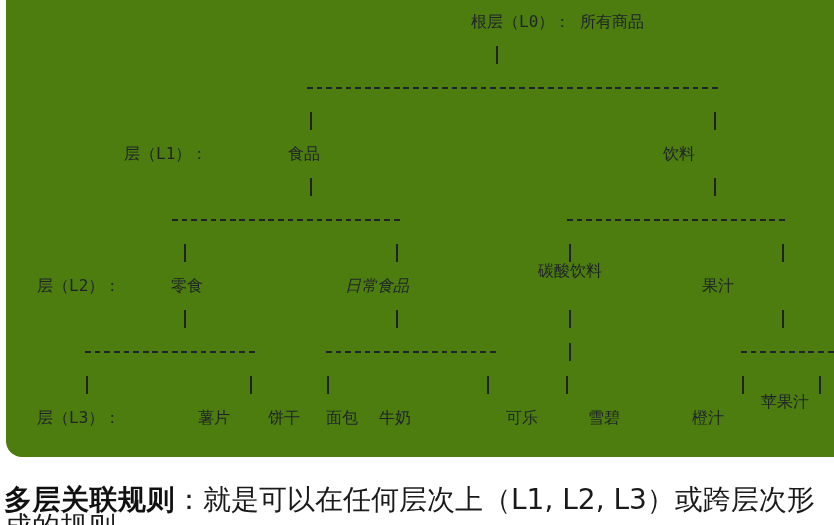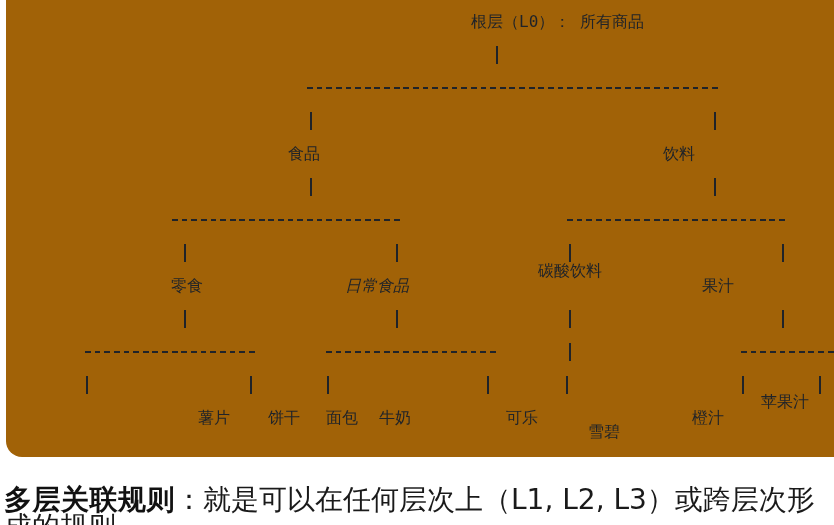--- a/index.html
+++ b/index.html
@@ -10,21 +10,21 @@
     overflow: hidden;
     background: #ffffff;
     font-family: "DejaVu Sans", "Liberation Sans", sans-serif;
   }
   .panel {
     position: absolute;
     left: 6px;
     top: 0;
     width: 828px;
     height: 457px;
-    background: #a16207;
+    background: #4d7c0f;
     border-radius: 0 0 0 16px;
   }
   .tree {
     position: absolute;
     left: 0;
     top: 0;
     width: 834px;
     height: 457px;
     color: #1f2329;
     font-family: "DejaVu Sans Mono", "Liberation Mono", monospace;
@@ -71,34 +71,36 @@
 
     <span class="tlabel" style="left:465px; top:11px;">根层（L0）： 所有商品</span>
 
     <div class="vbar" style="left:490px; top:46px;"></div>
 
     <div class="dash" style="left:301px; top:87px; width:414px;"></div>
 
     <div class="vbar" style="left:304px; top:112px;"></div>
     <div class="vbar" style="left:708px; top:112px;"></div>
 
+    <span class="tlabel" style="left:118px; top:143px;">层（L1）：</span>
     <span class="tlabel" style="left:282px; top:143px;">食品</span>
     <span class="tlabel" style="left:657px; top:143px;">饮料</span>
 
     <div class="vbar" style="left:304px; top:178px;"></div>
     <div class="vbar" style="left:708px; top:178px;"></div>
 
     <div class="dash" style="left:166px; top:219px; width:231px;"></div>
     <div class="dash" style="left:561px; top:219px; width:222px;"></div>
 
     <div class="vbar" style="left:178px; top:244px;"></div>
     <div class="vbar" style="left:390px; top:244px;"></div>
     <div class="vbar" style="left:563px; top:244px;"></div>
     <div class="vbar" style="left:776px; top:244px;"></div>
 
+    <span class="tlabel" style="left:31px; top:275px;">层（L2）：</span>
     <span class="tlabel" style="left:156px; top:275px;margin-left:9px;">零食</span>
     <span class="tlabel" style="left:339px; top:275px;font-style:italic;">日常食品</span>
     <span class="tlabel" style="left:532px; top:260px;">碳酸饮料</span>
     <span class="tlabel" style="left:696px; top:275px;text-align:right;">果汁</span>
 
     <div class="vbar" style="left:178px; top:310px;"></div>
     <div class="vbar" style="left:390px; top:310px;"></div>
     <div class="vbar" style="left:563px; top:310px;"></div>
     <div class="vbar" style="left:776px; top:310px;"></div>
 
@@ -108,25 +110,26 @@
     <div class="dash" style="left:735px; top:351px; width:96px;"></div>
 
     <div class="vbar" style="left:80px; top:376px;"></div>
     <div class="vbar" style="left:244px; top:376px;"></div>
     <div class="vbar" style="left:321px; top:376px;"></div>
     <div class="vbar" style="left:481px; top:376px;"></div>
     <div class="vbar" style="left:560px; top:376px;"></div>
     <div class="vbar" style="left:736px; top:376px;"></div>
     <div class="vbar" style="left:813px; top:376px;"></div>
 
+    <span class="tlabel" style="left:31px; top:407px;">层（L3）：</span>
     <span class="tlabel" style="left:192px; top:407px;">薯片</span>
     <span class="tlabel" style="left:262px; top:407px;">饼干</span>
     <span class="tlabel" style="left:320px; top:407px;">面包</span>
     <span class="tlabel" style="left:373px; top:407px;">牛奶</span>
     <span class="tlabel" style="left:500px; top:407px;">可乐</span>
-    <span class="tlabel" style="left:582px; top:407px;margin-top:14px;">雪碧</span>
+    <span class="tlabel" style="left:582px; top:407px;">雪碧</span>
     <span class="tlabel" style="left:686px; top:407px;">橙汁</span>
     <span class="tlabel" style="left:755px; top:391px;">苹果汁</span>
 
   </div>
 </div>
 
 <div class="caption"><strong>多层关联规则</strong><span>：就是可以在任何层次上（L1, L2, L3）或跨层次形成的规则。</span></div>
 
 </body></html>

